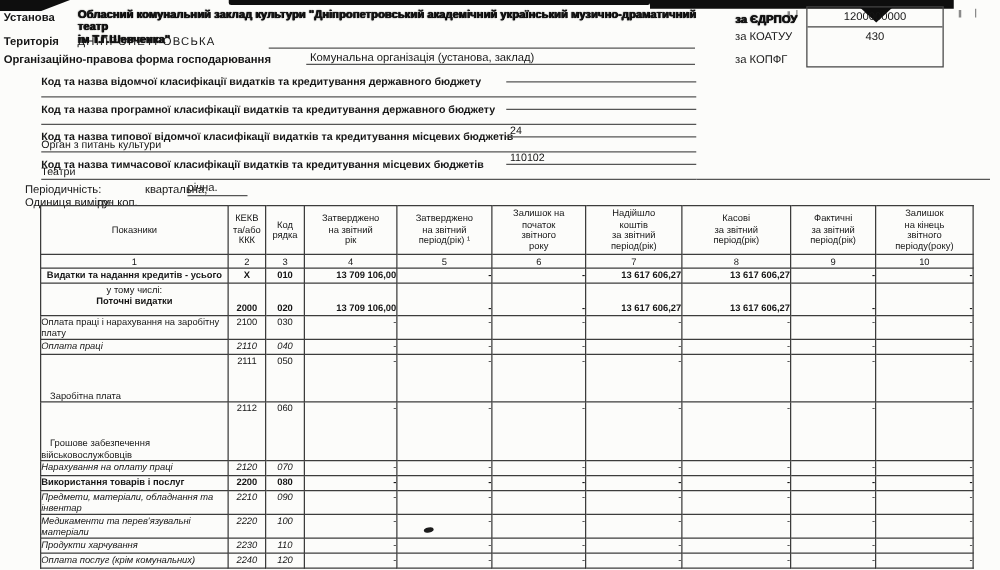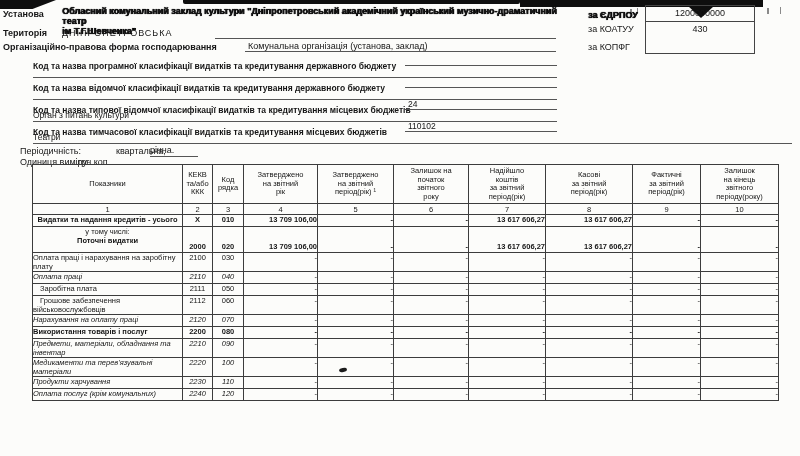--- a/index.html
+++ b/index.html
@@ -42,21 +42,21 @@
   table.rep thead th{font-weight:normal;white-space:pre-line;text-align:center;vertical-align:middle;height:36px;line-height:8.5px;padding:1px 0;}
   table.rep .numrow td{text-align:center;height:10px;}
   .c-ind{text-align:left;vertical-align:top;padding:1px 2px 1px 3px;}
   .c-mid{text-align:center;vertical-align:top;padding-top:1px;}
   .c-num{text-align:right;vertical-align:top;padding:1px 2px 0 1px;position:relative;}
   tbody td{height:11px;}
   tr.bold{font-weight:bold;}
   tr.italic .c-ind,tr.italic .c-mid{font-style:italic;}
   tr.vb .c-mid,tr.vb .c-num{vertical-align:bottom;padding-bottom:1px;margin-top:32px;}
   .ctr{text-align:center;}
-  .ind div{text-indent:7px;}
+  .ind div{text-indent:7px;margin-top:28px;}
   .sub{font-weight:normal;text-align:center;}
   tr.mrow td{height:24px;}
   .smudge{position:absolute;left:28%;top:58%;width:8px;height:4px;background:#1c1c1c;border-radius:50%;transform:rotate(-12deg);}
 
   .mono-sp{letter-spacing:1px;}
 </style>
 </head>
 <body>
 
 <div class="band band-tl"></div>
@@ -82,26 +82,26 @@
 <div class="abs val smudged" style="left:588px;top:10px;">за ЄДРПОУ</div>
 <div class="abs val" style="left:588px;top:24px;">за КОАТУУ</div>
 <div class="abs val" style="left:588px;top:42px;">за КОПФГ</div>
 <div class="codes-box">
   <div class="cell">1200000000</div>
   <div class="cell">430</div>
 </div>
 
 <div class="cls">
   <div class="block">
-    <div class="lrow"><span class="lab">Код та назва програмної класифікації видатків та кредитування державного бюджету</span>
+    <div class="lrow"><span class="lab">Код та назва відомчої класифікації видатків та кредитування державного бюджету</span>
       <span class="vzone"></span></div>
     <div class="nrow"></div>
   </div>
   <div class="block">
-    <div class="lrow"><span class="lab">Код та назва відомчої класифікації видатків та кредитування державного бюджету</span>
+    <div class="lrow"><span class="lab">Код та назва програмної класифікації видатків та кредитування державного бюджету</span>
       <span class="vzone"></span></div>
     <div class="nrow"></div>
   </div>
   <div class="block">
     <div class="lrow"><span class="lab">Код та назва типової відомчої класифікації видатків та кредитування місцевих бюджетів</span>
       <span class="vzone">24</span></div>
     <div class="nrow">Орган з питань культури</div>
   </div>
   <div class="block">
     <div class="lrow"><span class="lab">Код та назва тимчасової класифікації видатків та кредитування місцевих бюджетів</span>

